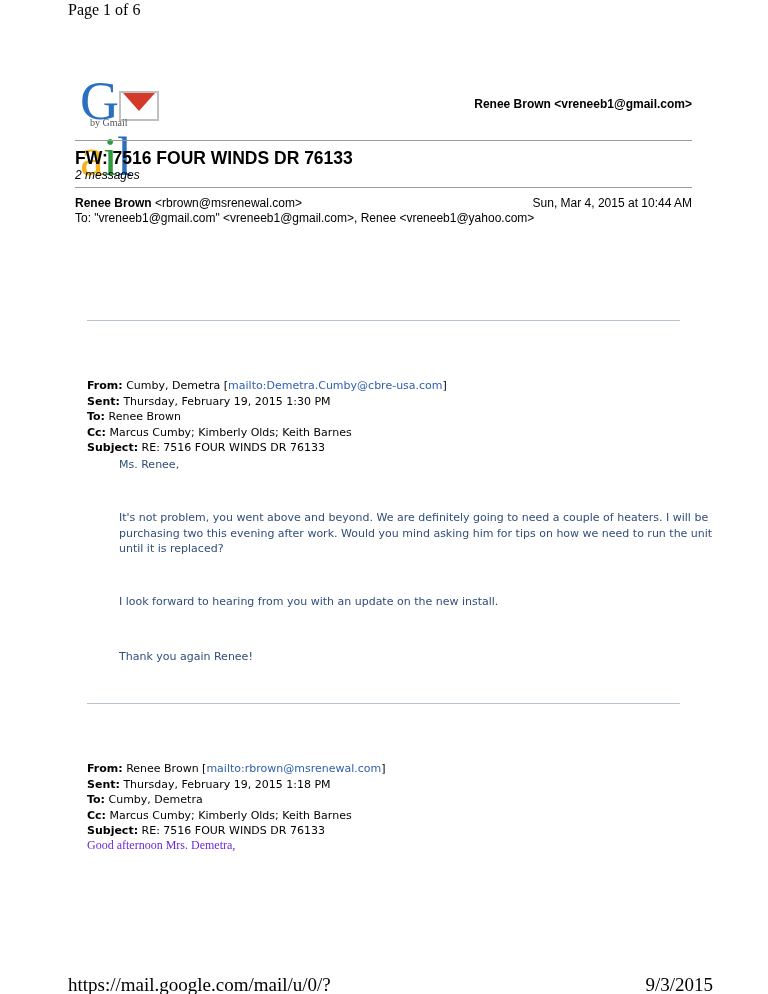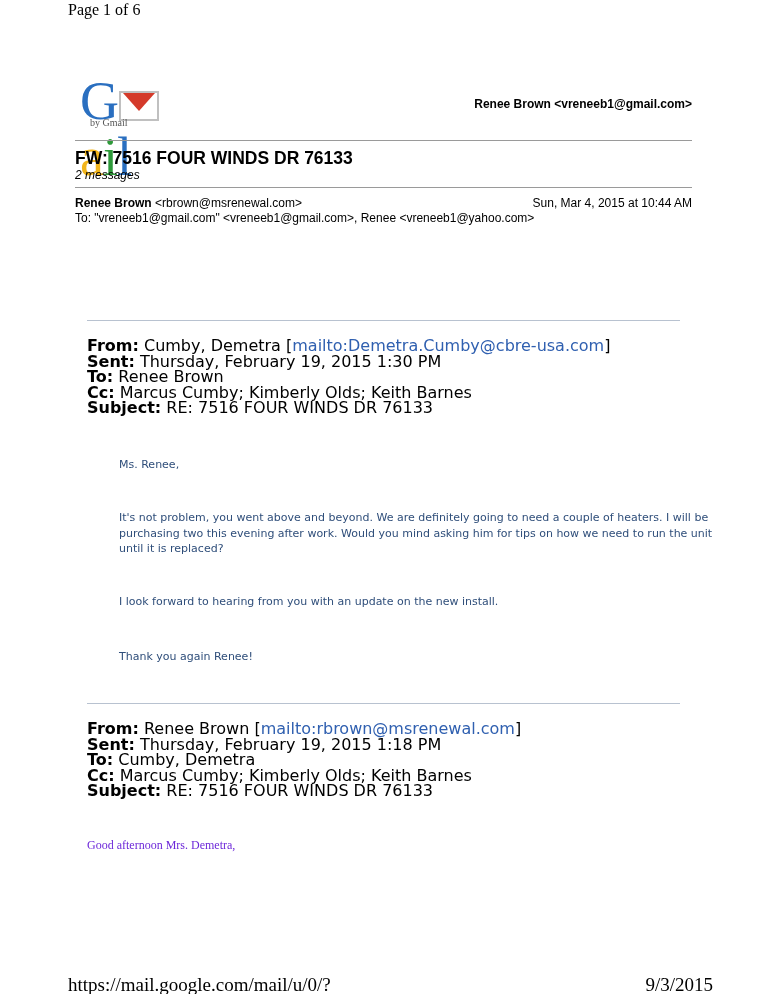--- a/index.html
+++ b/index.html
@@ -35,21 +35,21 @@
 
   .thread-title { position: absolute; left: 75px; top: 148px; font-size: 17.5px; font-weight: bold; }
   .thread-count { position: absolute; left: 75px; top: 168px; font-size: 12px; font-style: italic; }
 
   .msg-sender { position: absolute; left: 75px; top: 196px; font-size: 12px; }
   .msg-date { position: absolute; right: 76px; top: 196px; font-size: 12px; }
   .msg-to { position: absolute; left: 75px; top: 211px; font-size: 12px; }
 
   .quote-rule { position: absolute; left: 87px; right: 88px; height: 1px; background: #b8c2d0; }
 
-  .hdr-block { position: absolute; left: 87px; font-size: 16px; line-height: 15.5px; color: #000; }
+  .hdr-block { position: absolute; left: 87px; font-size: 11px; line-height: 15.5px; color: #000; margin-top: 40px; }
   .hdr-block b { font-weight: bold; }
   .link { color: #3060b0; }
 
   .body-text { position: absolute; left: 87px; width: 600px; font-size: 11px; line-height: 15.5px;
     color: #2f4e7a; margin-left: 32px; }
   .greeting2 { position: absolute; left: 87px; top: 838px; font-size: 12px; color: #6d28d9; }
   .redact { letter-spacing: 0px; }
 </style>
 </head>
 <body>

